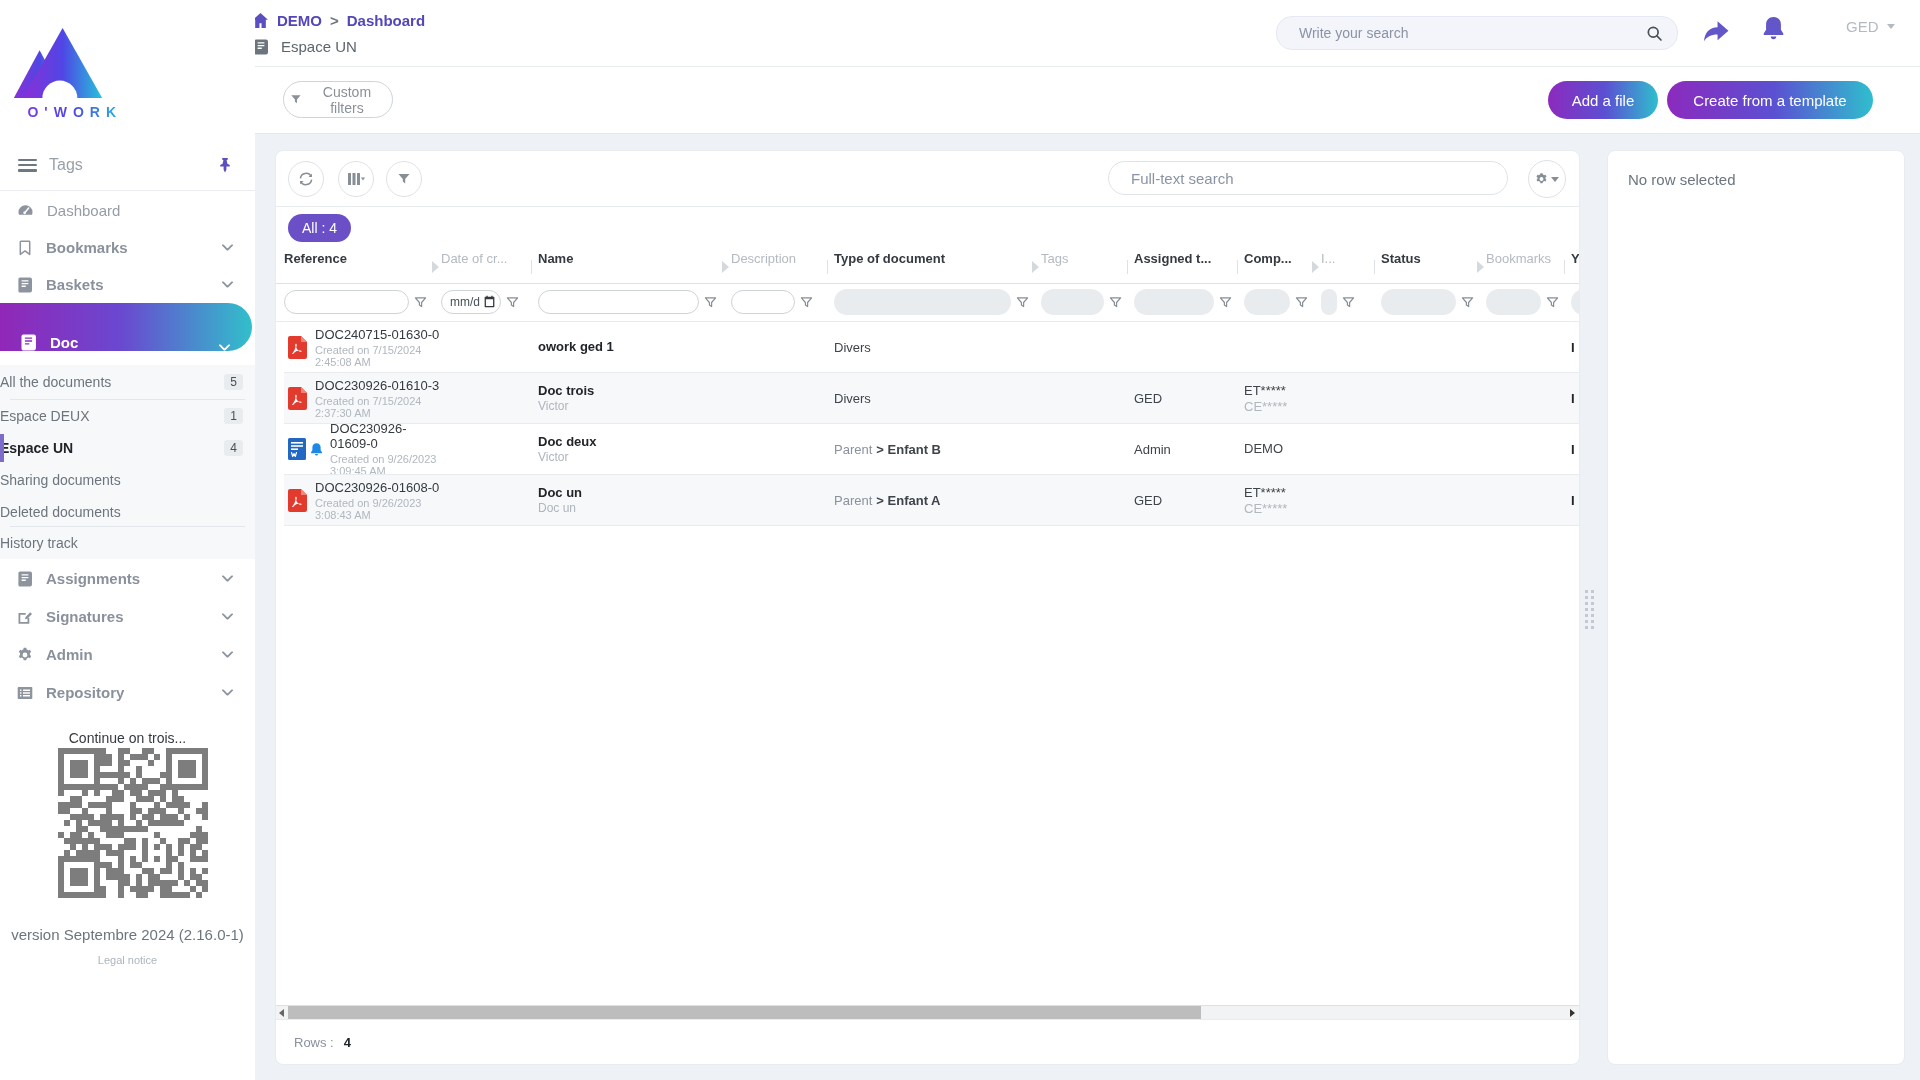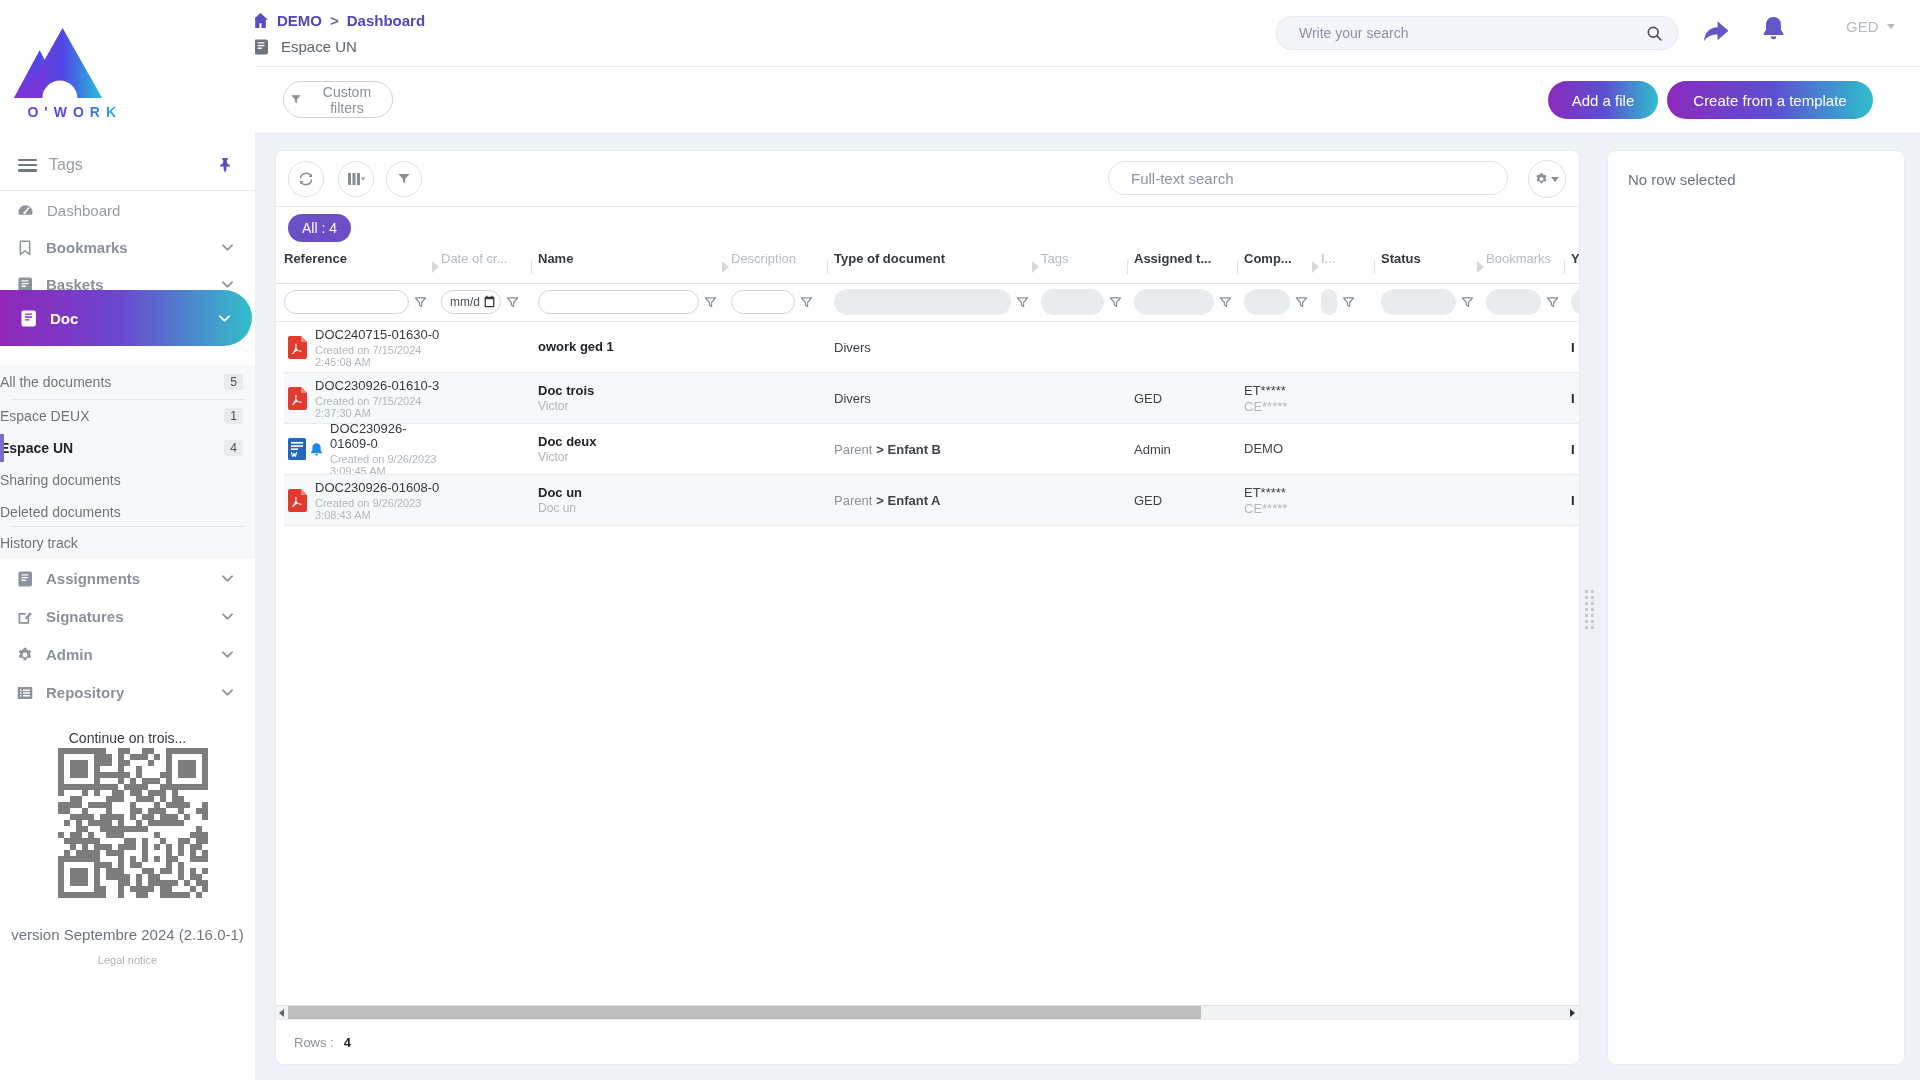--- a/index.html
+++ b/index.html
@@ -29,22 +29,22 @@
              background:linear-gradient(90deg,#7c3aed,#4f46e5 55%,#22b8dd);-webkit-background-clip:text;background-clip:text;color:transparent}
   .menu-row{position:absolute;left:0;top:140px;width:255px;height:50px;border-bottom:1px solid #ececf0;display:flex;align-items:center}
   .menu-label{color:#9aa0a8;font-size:16px;margin-left:12px}
   .burger{width:19px;height:13px;display:flex;flex-direction:column;justify-content:space-between;margin-left:18px}
   .burger div{height:2.5px;background:#6f7780;border-radius:1px}
   .side-item{position:absolute;left:0;width:255px;height:37px;display:flex;align-items:center;cursor:pointer}
   .si-icon{margin-left:17px;color:#8d949e}
   .si-label{margin-left:13px;font-size:15px;font-weight:700;color:#8a919c;flex:1}
   .si-label.norm{font-weight:400;color:#969da6}
   .si-chev{margin-right:22px;color:#8d949e}
-  .doc-active{position:absolute;left:0;top:290px;width:252px;height:56px;border-radius:0 31px 31px 0;
-              background:linear-gradient(90deg,#9127b8 0%,#6a48d0 48%,#31bfcb 100%);display:flex;align-items:center;cursor:pointer}
+  .doc-active{position:absolute;left:0;top:303px;width:252px;height:48px;border-radius:0 31px 31px 0;
+              background:linear-gradient(90deg,#9127b8 0%,#6a48d0 48%,#31bfcb 100%);display:flex;align-items:flex-end;cursor:pointer}
   .doc-active .si-icon,.doc-active .si-chev{color:#fff}
   .doc-active .si-label{color:#fff}
   .submenu{position:absolute;left:0;top:365px;width:255px;height:194px;background:#f7f8f9}
   .sub-item{position:absolute;left:0;width:255px;height:32px;display:flex;align-items:center;cursor:pointer}
   .sub-label{font-size:14px;color:#6c757d;flex:1}
   .sub-item.active .sub-label{font-weight:700;color:#212529}
   .active-bar{position:absolute;left:0;top:2px;width:4px;height:28px;background:#7d6cc9}
   .badge{margin-right:12px;background:#e9ecef;color:#495057;font-size:12px;border-radius:3px;padding:1px 6px}
   .sub-div{position:absolute;left:10px;width:235px;height:1px;background:#e3e6ea}
   .qr-title{position:absolute;left:0;top:730px;width:255px;text-align:center;font-size:14px;color:#343a40}

